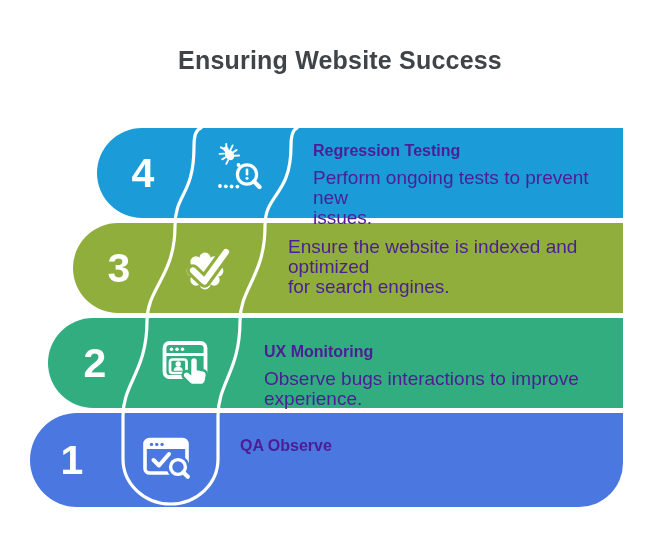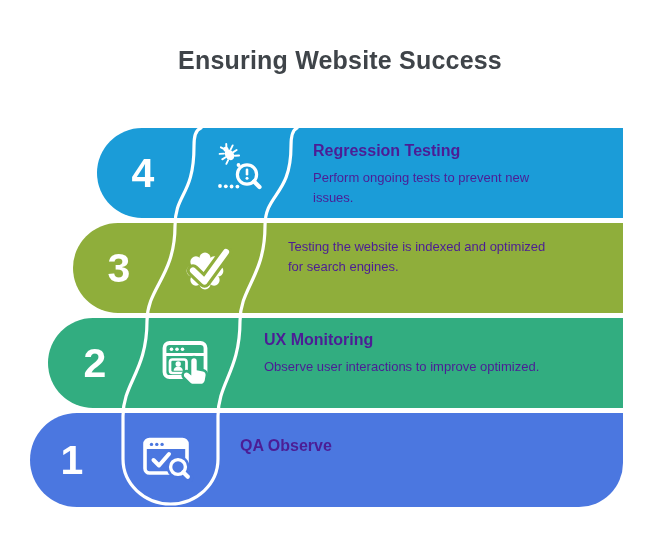--- a/index.html
+++ b/index.html
@@ -11,21 +11,21 @@
     position:absolute;left:16px;top:46px;width:100%;text-align:center;
     font-size:25px;font-weight:700;color:#3f4449;letter-spacing:.2px;
   }
   svg.canvas{position:absolute;left:0;top:0;}
   .step-number{
     position:absolute;transform:translate(-50%,-50%);
     color:#ffffff;font-size:41px;font-weight:700;line-height:1;
   }
   .step-text{position:absolute;color:#4c1d95;}
   .step-title{font-size:16px;font-weight:700;line-height:19px;margin-bottom:8px;}
-  .step-desc{font-size:13px;font-weight:400;line-height:20px;white-space:pre-line;}
+  .step-desc{font-size:19px;font-weight:400;line-height:20px;white-space:pre-line;}
 </style>
 </head>
 <body>
 
 <div class="stage">
 
   <div class="page-title">Ensuring Website Success</div>
 
   <svg class="canvas" width="648" height="558" viewBox="0 0 648 558">
 
@@ -126,26 +126,26 @@
   <div class="step-number" style="left:95px;top:363px">2</div>
   <div class="step-number" style="left:72px;top:460px">1</div>
 
   <div class="step-text" style="left:313px;top:141px;width:295px">
     <div class="step-title">Regression Testing</div>
     <div class="step-desc">Perform ongoing tests to prevent new
 issues.</div>
   </div>
 
   <div class="step-text" style="left:288px;top:237px;width:325px">
-    <div class="step-desc">Testing the website is indexed and optimized
+    <div class="step-desc">Ensure the website is indexed and optimized
 for search engines.</div>
   </div>
 
-  <div class="step-text" style="left:264px;top:330px;width:350px">
+  <div class="step-text" style="left:264px;top:342px;width:350px">
     <div class="step-title">UX Monitoring</div>
-    <div class="step-desc">Observe user interactions to improve optimized.</div>
+    <div class="step-desc">Observe bugs interactions to improve experience.</div>
   </div>
 
   <div class="step-text" style="left:240px;top:436px;width:375px">
     <div class="step-title">QA Observe</div>
   </div>
 
 </div>
 
 </body></html>

